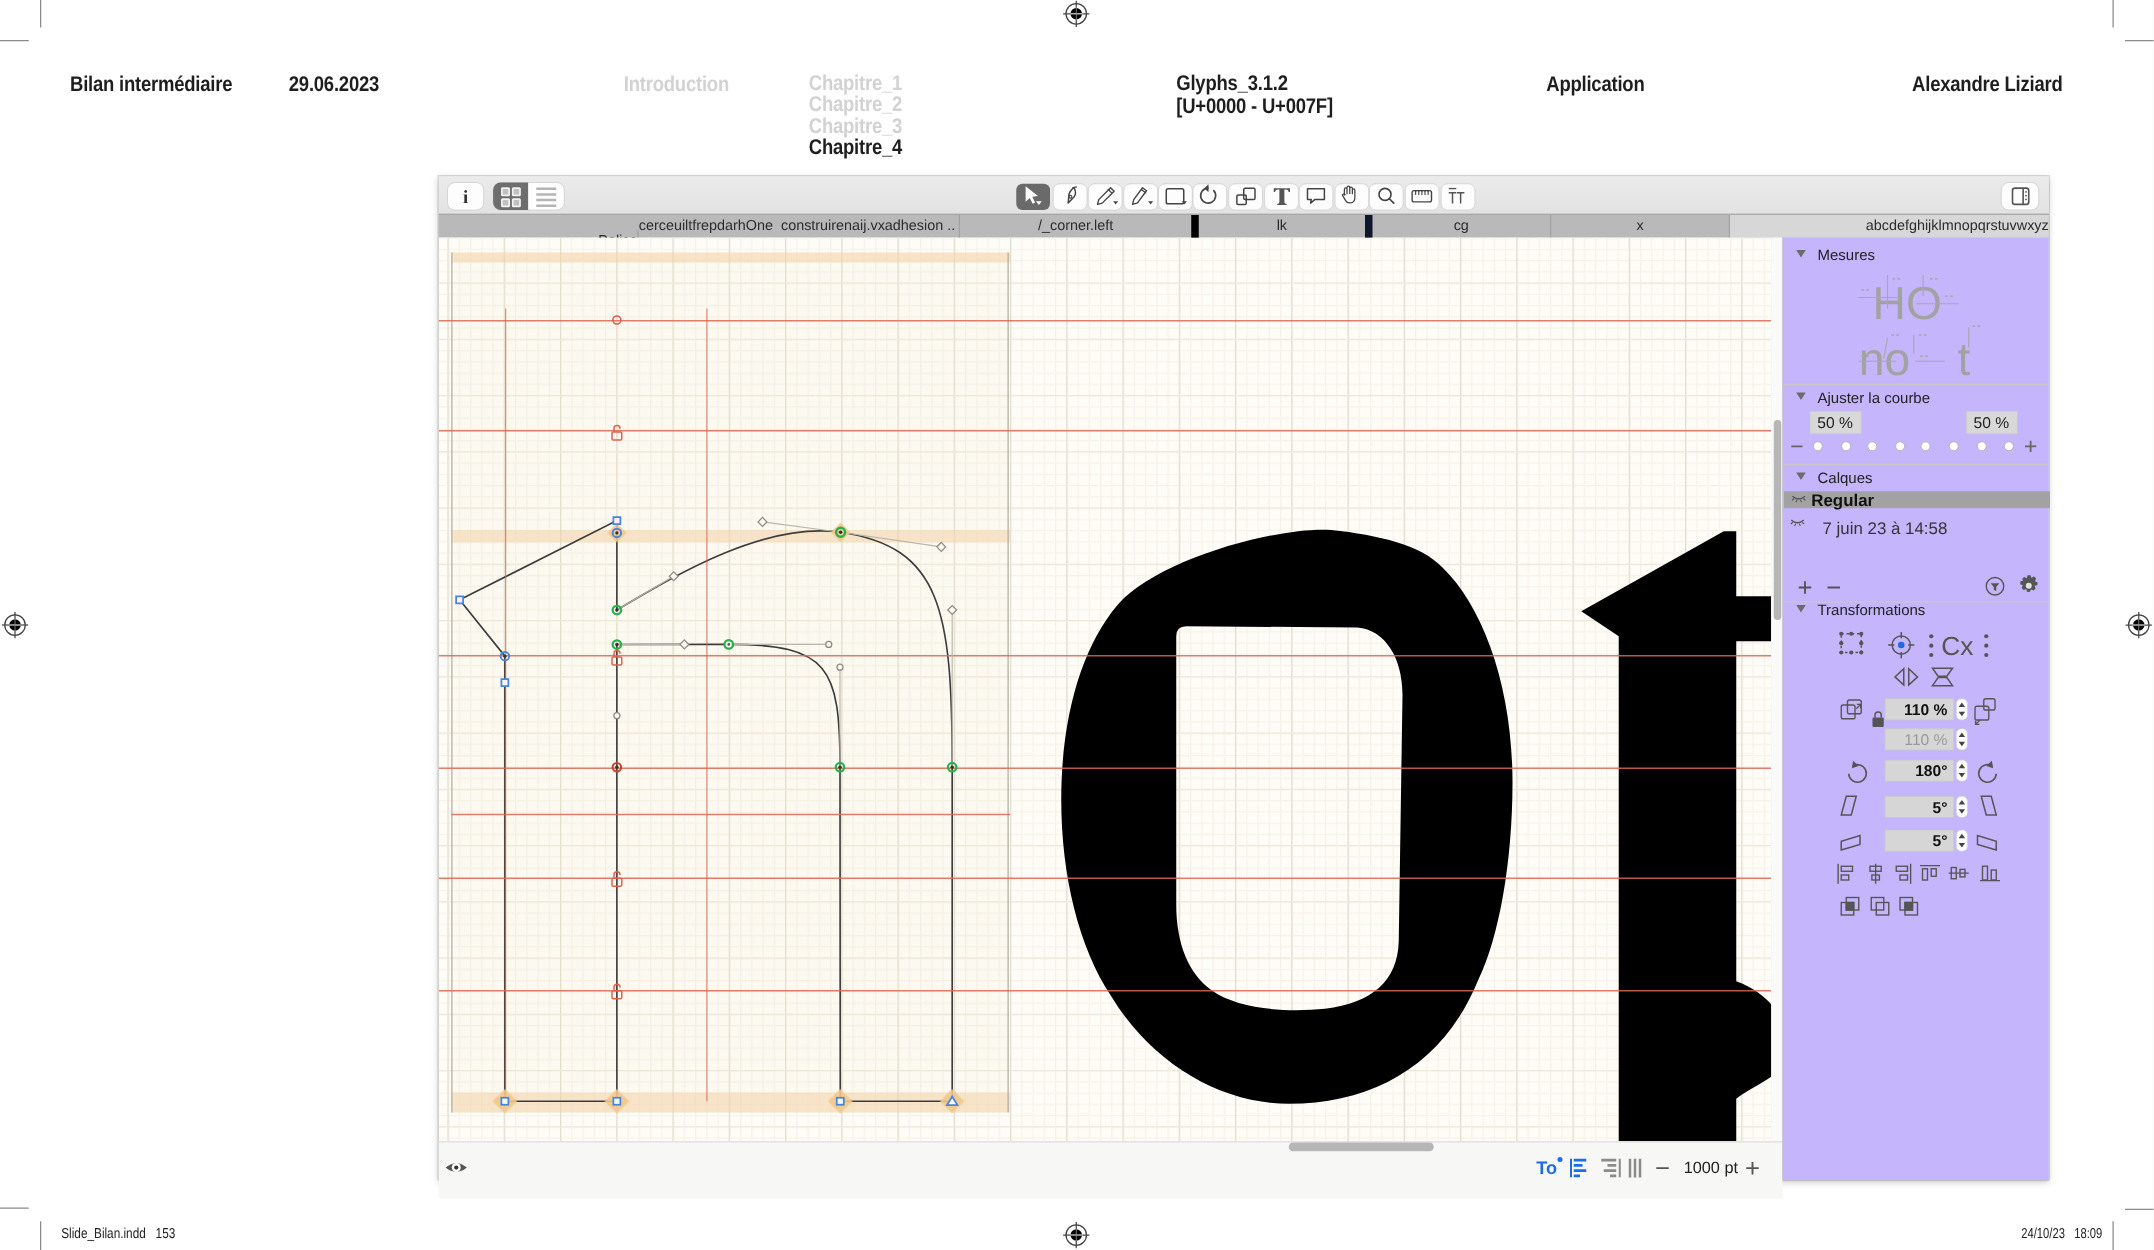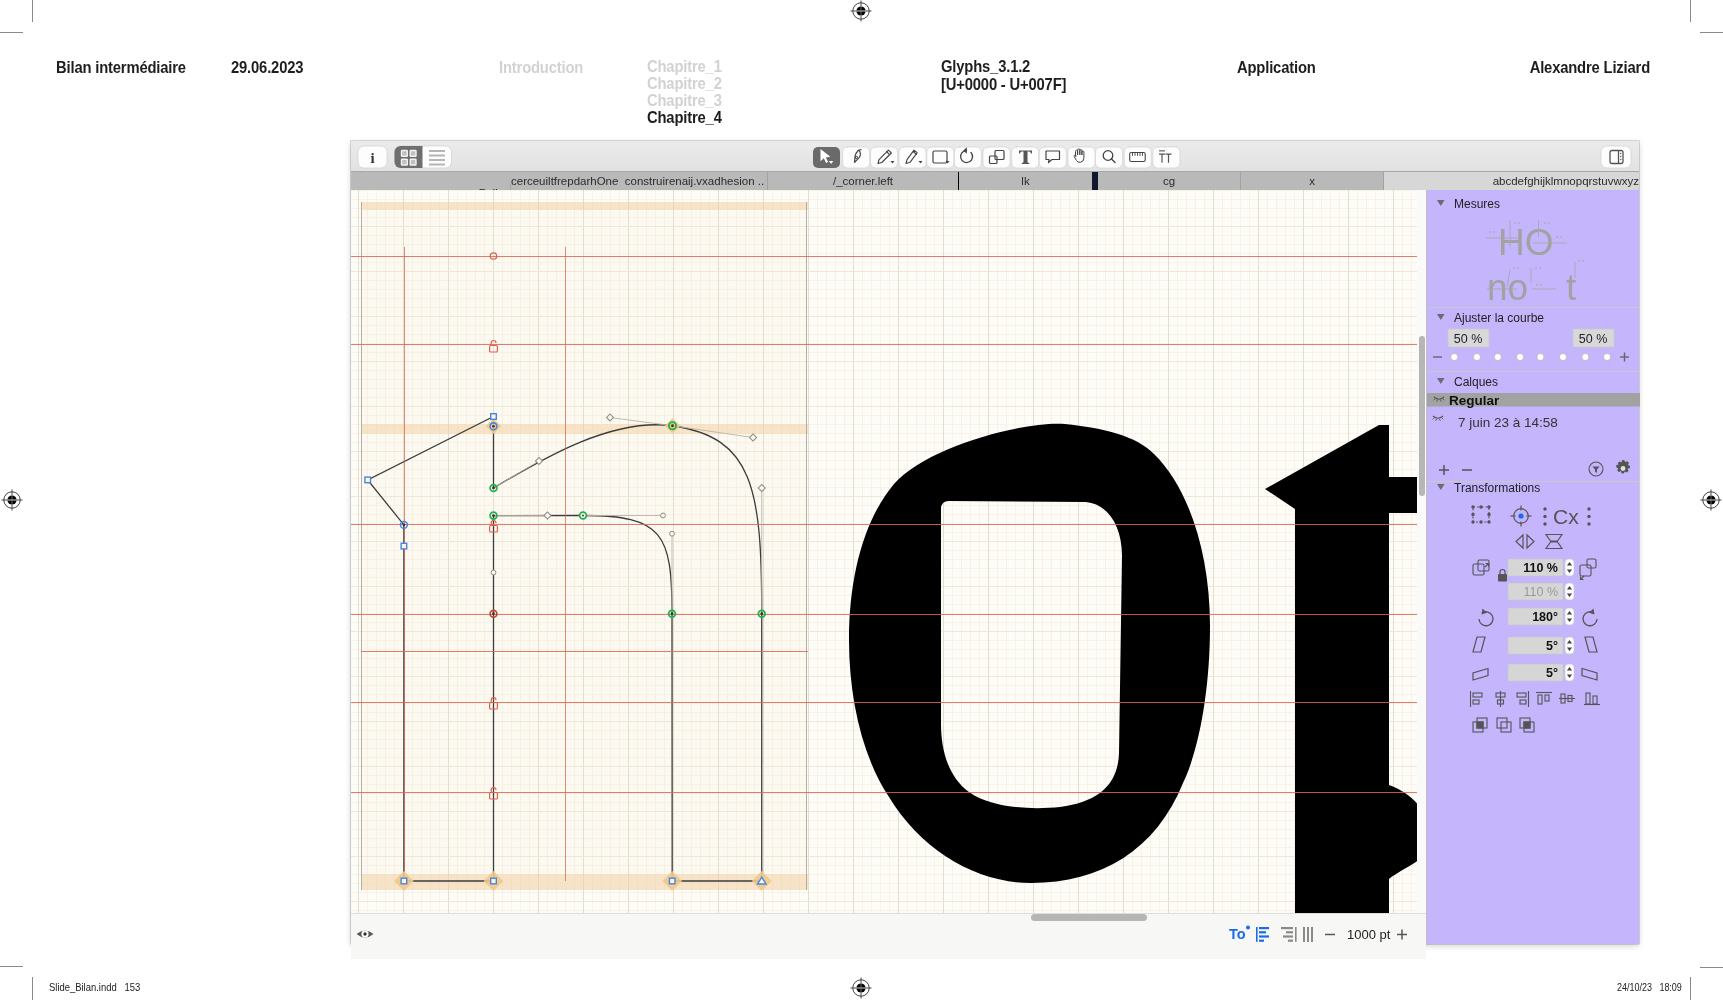--- a/index.html
+++ b/index.html
@@ -149,21 +149,21 @@
           <circle cx="1269.8" cy="12.5" r="0.7"></circle>
           <circle cx="1269.8" cy="15.5" r="0.7"></circle>
           <circle cx="1269.8" cy="18.5" r="0.7"></circle>
         </g>
     </svg>
   </div>
 
   <div class="abs" id="tabbar" style="left:0;top:30px;width:1288px;height:19px;background:#b9b9b9;border-top:1px solid #a8a8a8;box-sizing:border-box;font-size:11.5px;color:#2c2c2c;">
     <div class="abs" style="left:0;top:12px;width:160px;height:19px;line-height:18px;text-align:right;border-right:1px solid #a2a2a2;box-sizing:border-box;">Police</div>
     <div class="abs" style="left:160px;top:0;width:257px;height:19px;line-height:18px;text-align:left;border-right:1px solid #a2a2a2;box-sizing:border-box;">cerceuiltfrepdarhOne&nbsp;&nbsp;construirenaij.vxadhesion ..</div>
-    <div class="abs" style="left:417px;top:0;width:191px;height:19px;line-height:18px;text-align:center;border-right:1px solid #000000;box-sizing:border-box;">/_corner.left</div>
+    <div class="abs" style="left:417px;top:0;width:191px;height:19px;line-height:18px;text-align:center;border-right:6px solid #000000;box-sizing:border-box;">/_corner.left</div>
     <div class="abs" style="left:608px;top:0;width:139px;height:19px;line-height:18px;text-align:center;border-right:6px solid #0f172a;box-sizing:border-box;">lk</div>
     <div class="abs" style="left:747px;top:0;width:143px;height:19px;line-height:18px;text-align:center;border-right:1px solid #a2a2a2;box-sizing:border-box;">cg</div>
     <div class="abs" style="left:890px;top:0;width:143px;height:19px;line-height:18px;text-align:center;border-right:1px solid #a2a2a2;box-sizing:border-box;">x</div>
     <div class="abs" style="left:1033px;top:0;width:255px;height:19px;line-height:18px;text-align:right;background:#d7d7d7;">abcdefghijklmnopqrstuvwxyz</div>
   </div>
 
   <svg class="abs" id="canvas" style="left:0;top:49px;" width="1066" height="723" viewBox="0 0 1066 723">
     <defs>
       <pattern id="gmin" width="9" height="9" patternUnits="userSpaceOnUse" x="7" y="0">
         <path d="M0.5,0 V9" stroke="#f8f1ea" stroke-width="1" fill="none"></path>

